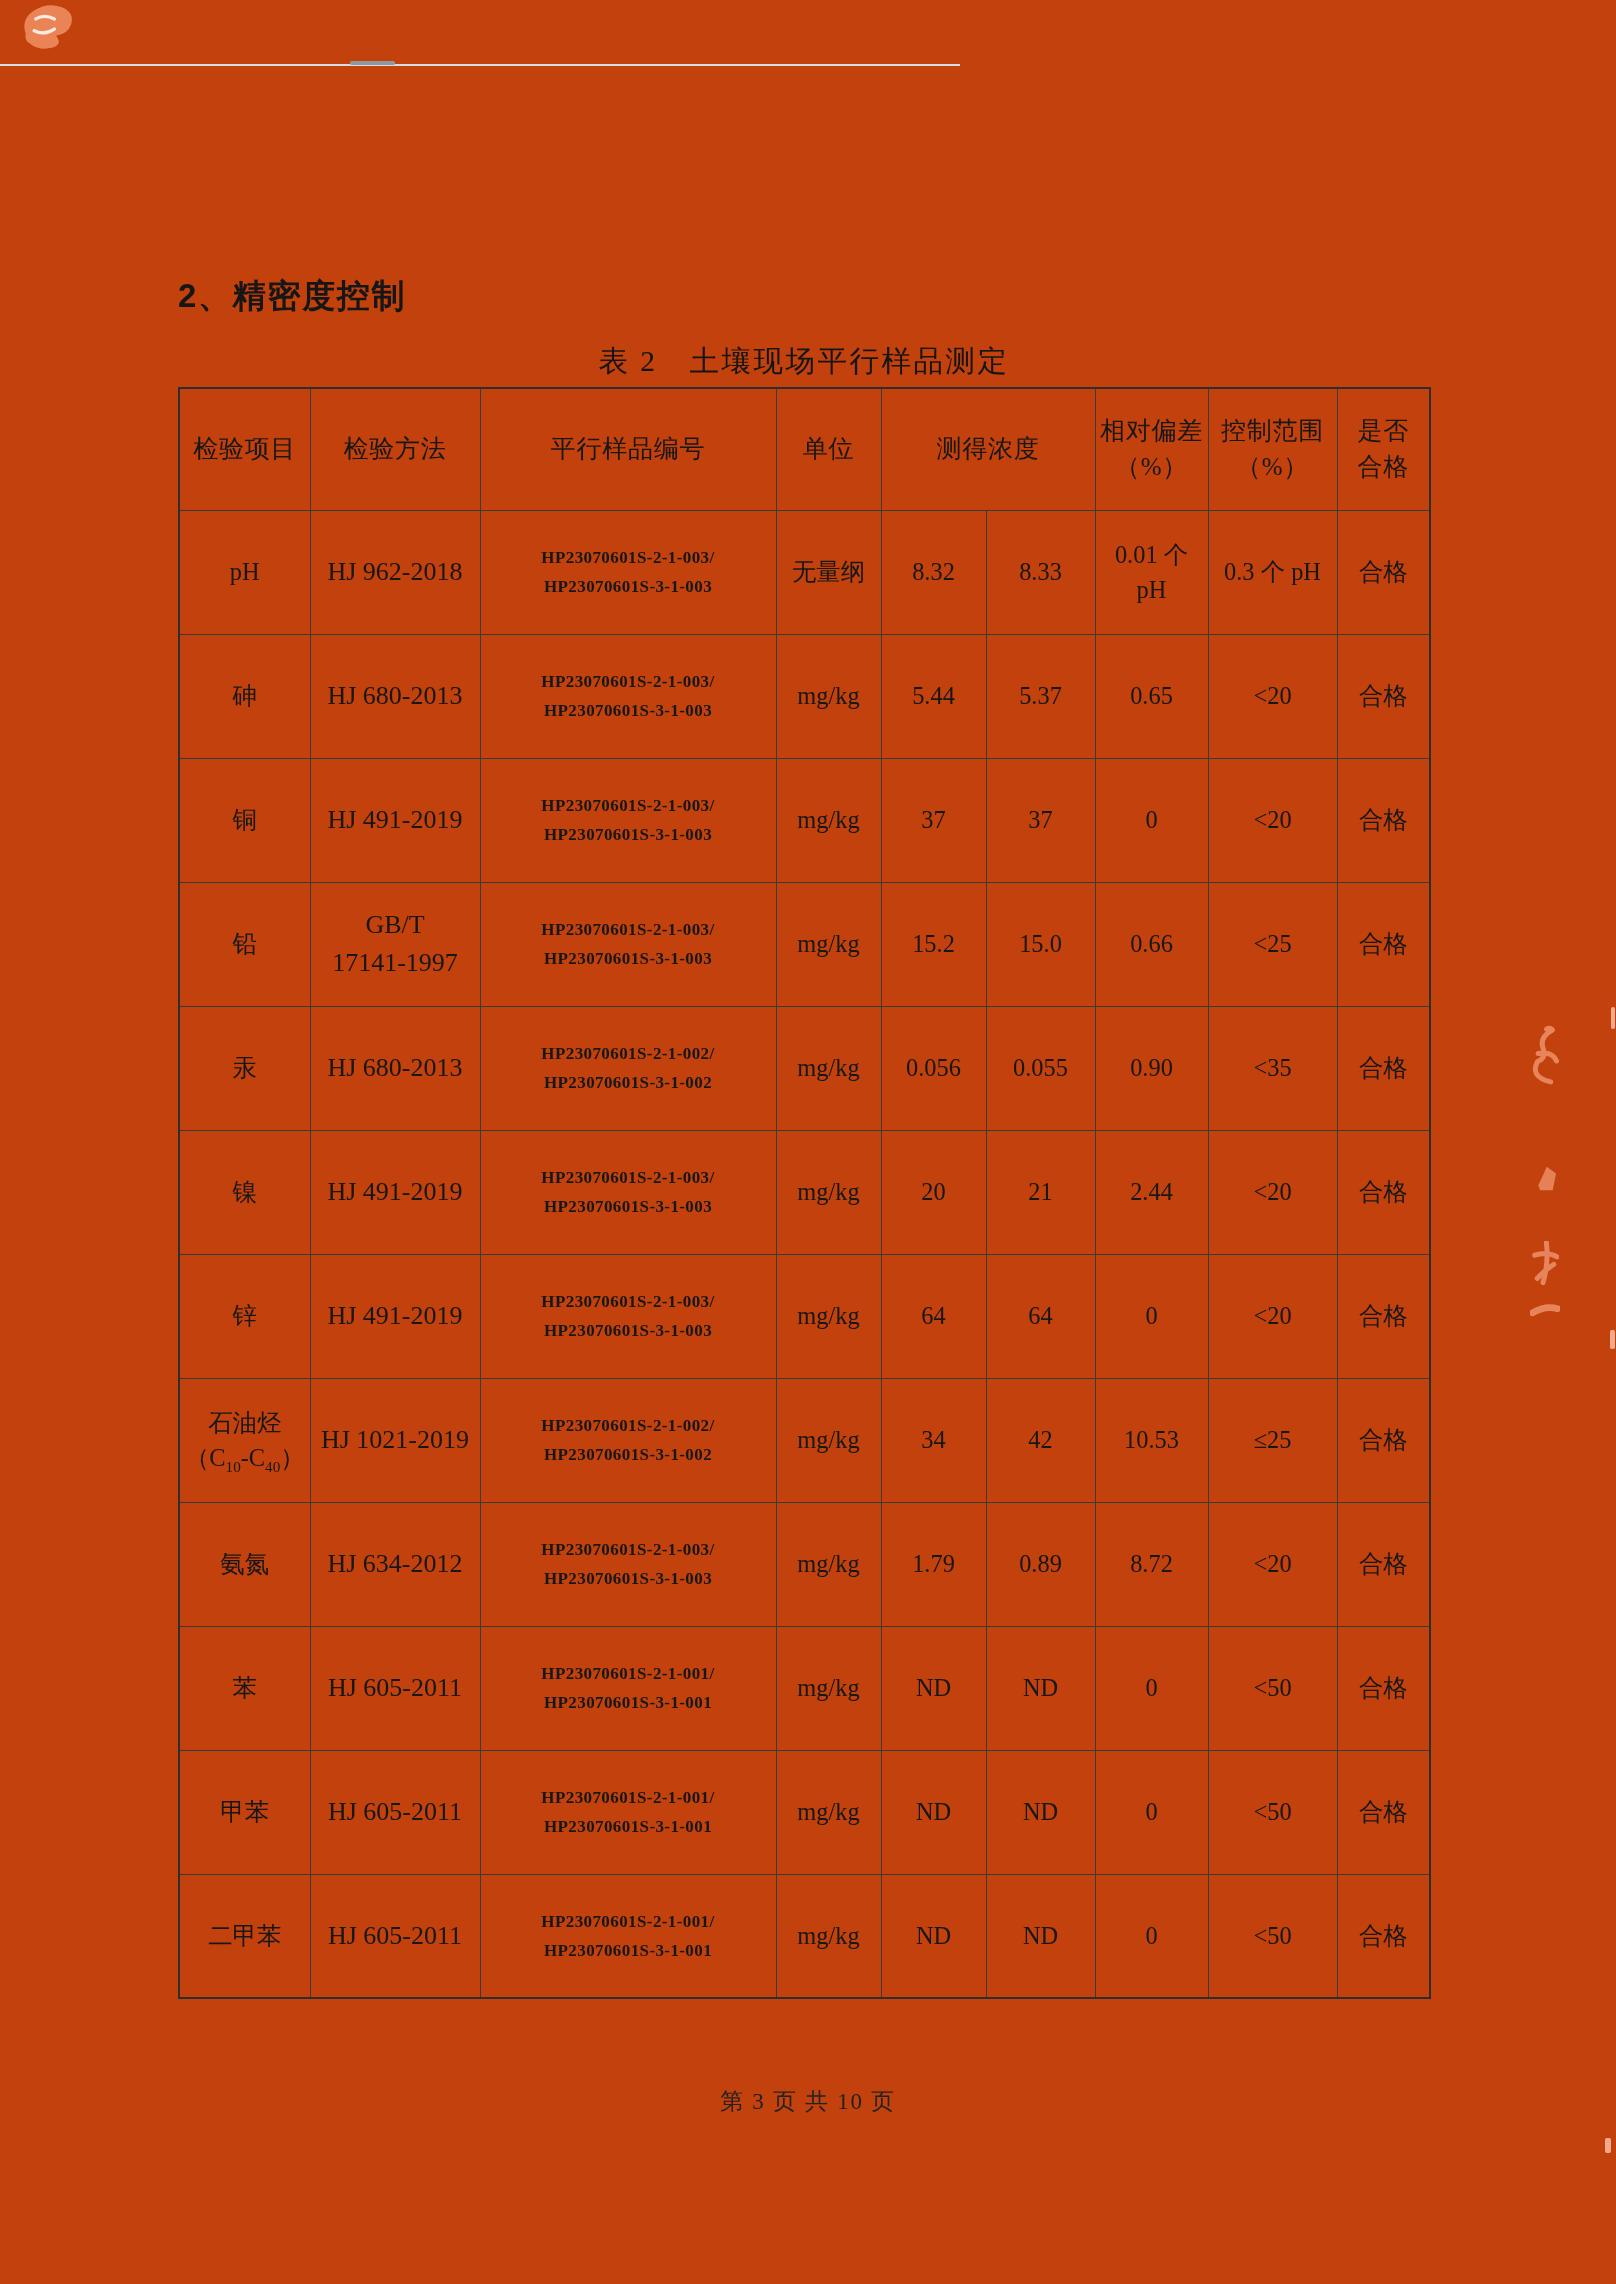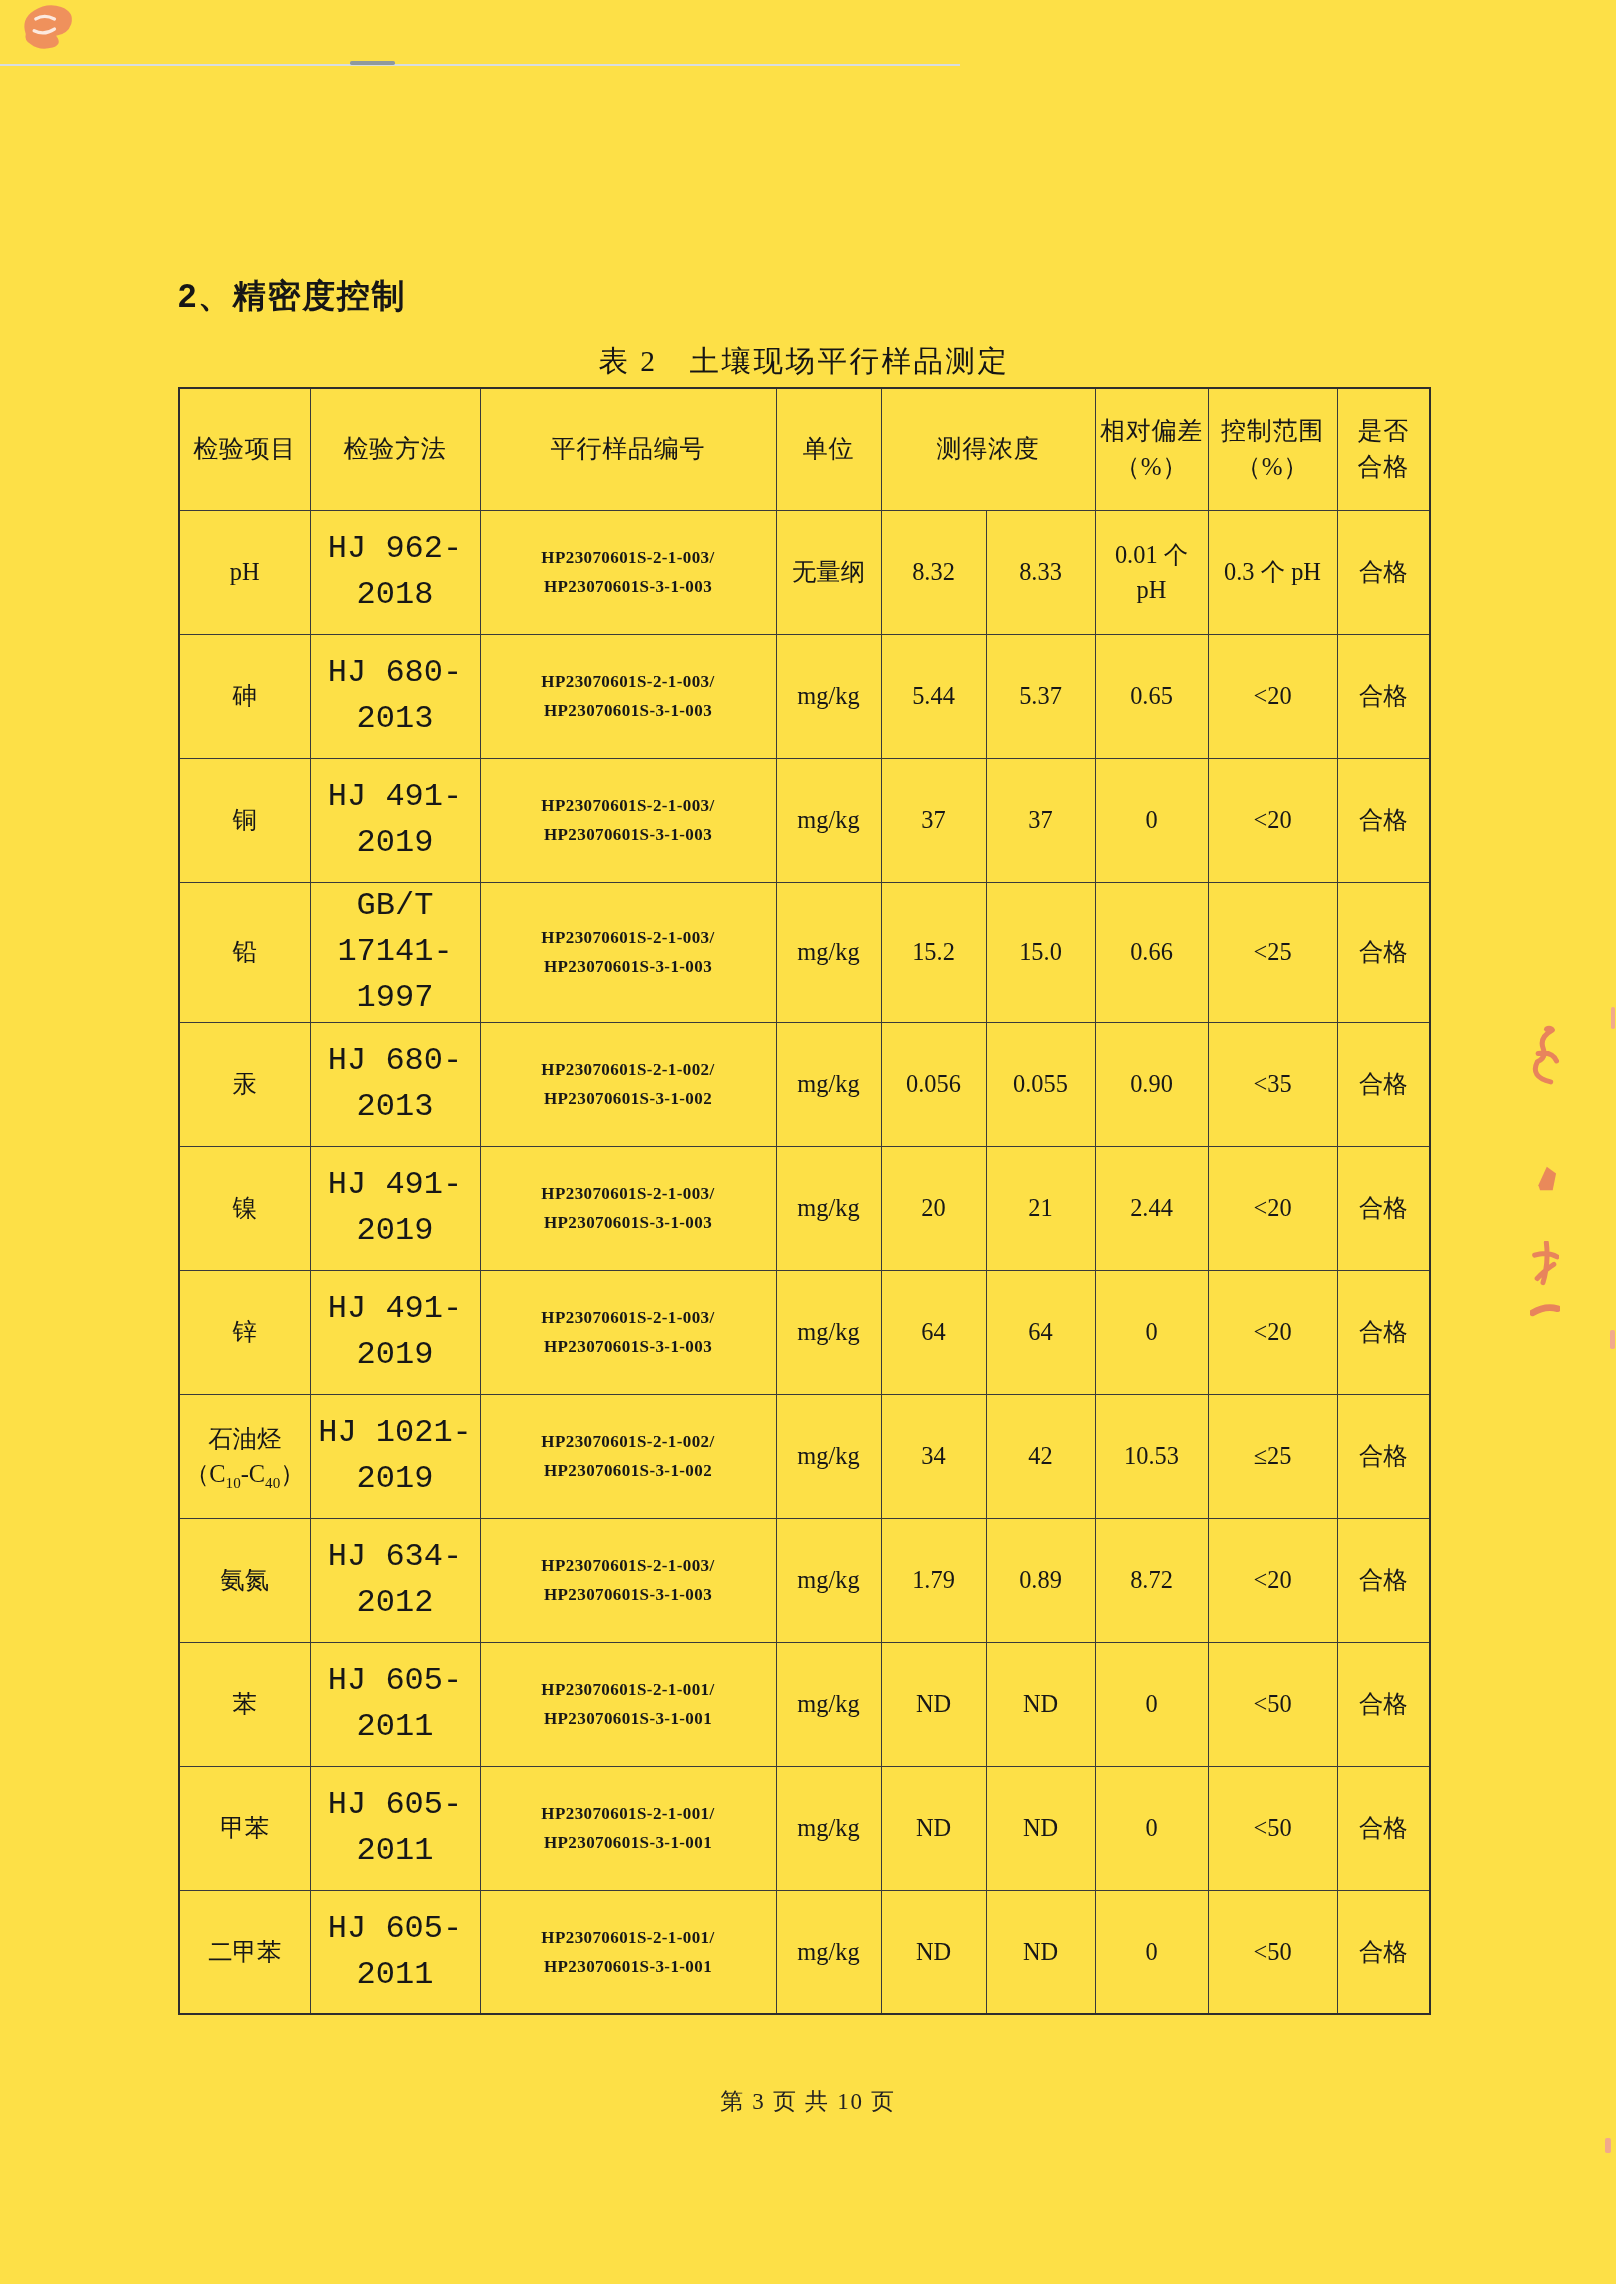--- a/index.html
+++ b/index.html
@@ -2,21 +2,21 @@
 <html style="font-size:13.5px"><head>
 <meta charset="utf-8">
 <style>
   html,body{margin:0;padding:0;}
   body{
     width:1616px;height:2284px;overflow:hidden;
     background:#fdfefe;
     font-family:"Liberation Serif","DejaVu Serif",serif;
     color:#1b1b1b;
   }
-  .page{position:relative;width:1616px;height:2284px;background:#fde047;}
+  .page{position:relative;width:1616px;height:2284px;background:#c2410c;}
 
   
   .top-rule{position:absolute;left:0;top:64px;width:960px;height:1.7px;background:#d7dde0;}
   .top-rule-dash{position:absolute;left:350px;top:61px;width:45px;height:4.2px;background:#8f999d;border-radius:1.7px;}
 
   .heading{
     position:absolute;left:178px;top:274px;
     font-family:"Liberation Sans","DejaVu Sans",sans-serif;
     font-weight:700;font-size:33px;letter-spacing:1.7px;color:#161616;
   }
@@ -36,21 +36,21 @@
     text-align:center;vertical-align:middle;
     padding:0;font-weight:400;color:#171717;
   }
   .doc-table thead tr{height:122px;}
   .doc-table tbody tr{height:124px;}
   .doc-table th{font-size:25px;letter-spacing:0.8px;}
   .doc-table td{font-size:24.4px;}
   .doc-table .ln{display:block;line-height:1.45;}
   td.cell-samples{font-weight:700;font-size:17px;}
   td.cell-samples .ln{line-height:1.72;letter-spacing:0.4px;}
-  td.cell-method{font-size:32px;font-family:Liberation Mono, monospace;}
+  td.cell-method{font-size:26px;}
   td.cell-item{font-size:24.4px;}
   sub{font-size:0.62em;line-height:0;}
 
   .footer{
     position:absolute;left:0;top:2086px;width:1616px;
     text-align:center;font-size:23px;letter-spacing:1.7px;color:#222;
   }
 
   
   .stamp{position:absolute;}

